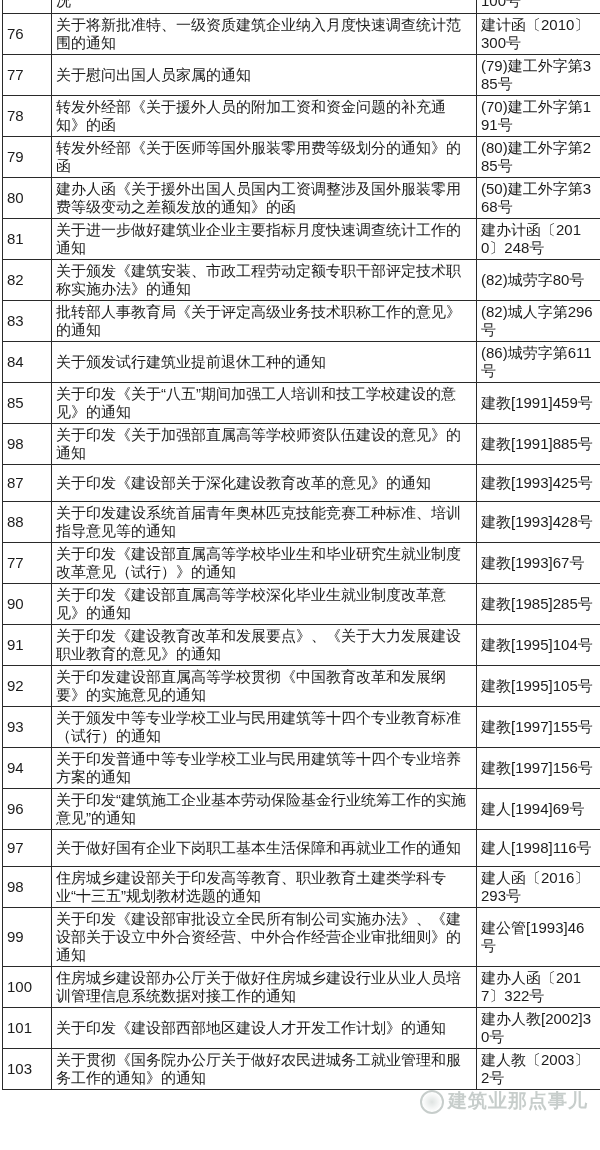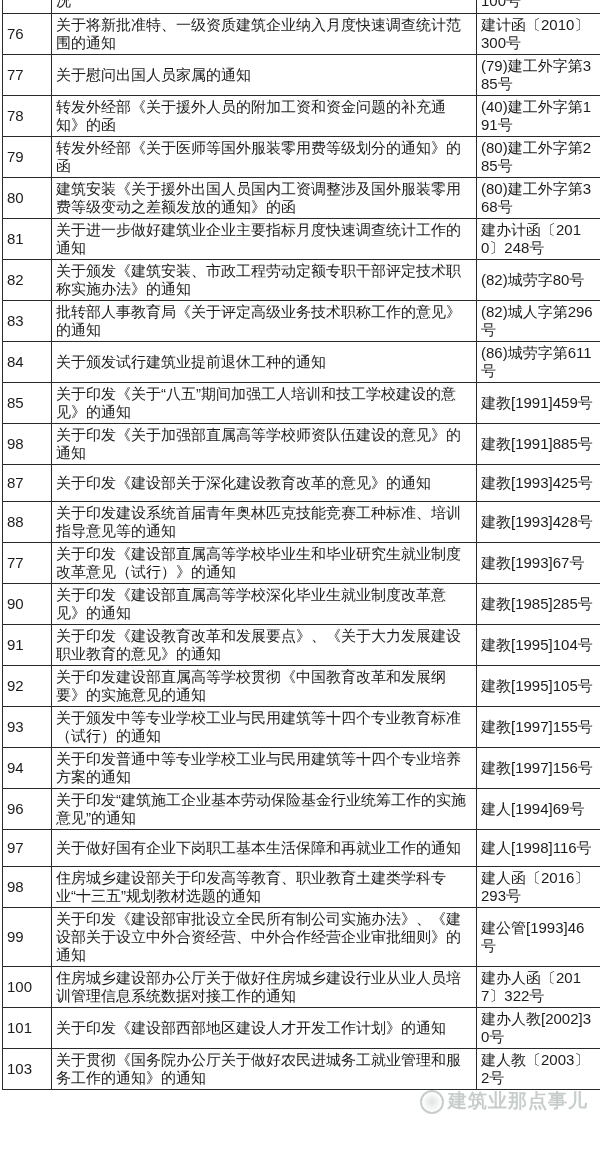--- a/index.html
+++ b/index.html
@@ -104,31 +104,31 @@
         <td class="col-doc"><span>建计函〔2010〕300号</span></td>
       </tr>
       <tr class="data-row">
         <td class="col-num"><span>77</span></td>
         <td class="col-title"><span>关于慰问出国人员家属的通知</span></td>
         <td class="col-doc"><span>(79)建工外字第385号</span></td>
       </tr>
       <tr class="data-row">
         <td class="col-num"><span>78</span></td>
         <td class="col-title"><span>转发外经部《关于援外人员的附加工资和资金问题的补充通知》的函</span></td>
-        <td class="col-doc"><span>(40)建工外字第191号</span></td>
+        <td class="col-doc"><span>(70)建工外字第191号</span></td>
       </tr>
       <tr class="data-row">
         <td class="col-num"><span>79</span></td>
         <td class="col-title"><span>转发外经部《关于医师等国外服装零用费等级划分的通知》的函</span></td>
         <td class="col-doc"><span>(80)建工外字第285号</span></td>
       </tr>
       <tr class="data-row">
         <td class="col-num"><span>80</span></td>
-        <td class="col-title"><span>建筑安装《关于援外出国人员国内工资调整涉及国外服装零用费等级变动之差额发放的通知》的函</span></td>
-        <td class="col-doc"><span>(80)建工外字第368号</span></td>
+        <td class="col-title"><span>建办人函《关于援外出国人员国内工资调整涉及国外服装零用费等级变动之差额发放的通知》的函</span></td>
+        <td class="col-doc"><span>(50)建工外字第368号</span></td>
       </tr>
       <tr class="data-row">
         <td class="col-num"><span>81</span></td>
         <td class="col-title"><span>关于进一步做好建筑业企业主要指标月度快速调查统计工作的通知</span></td>
         <td class="col-doc"><span>建办计函〔2010〕248号</span></td>
       </tr>
       <tr class="data-row">
         <td class="col-num"><span>82</span></td>
         <td class="col-title"><span>关于颁发《建筑安装、市政工程劳动定额专职干部评定技术职称实施办法》的通知</span></td>
         <td class="col-doc"><span>(82)城劳字80号</span></td>

